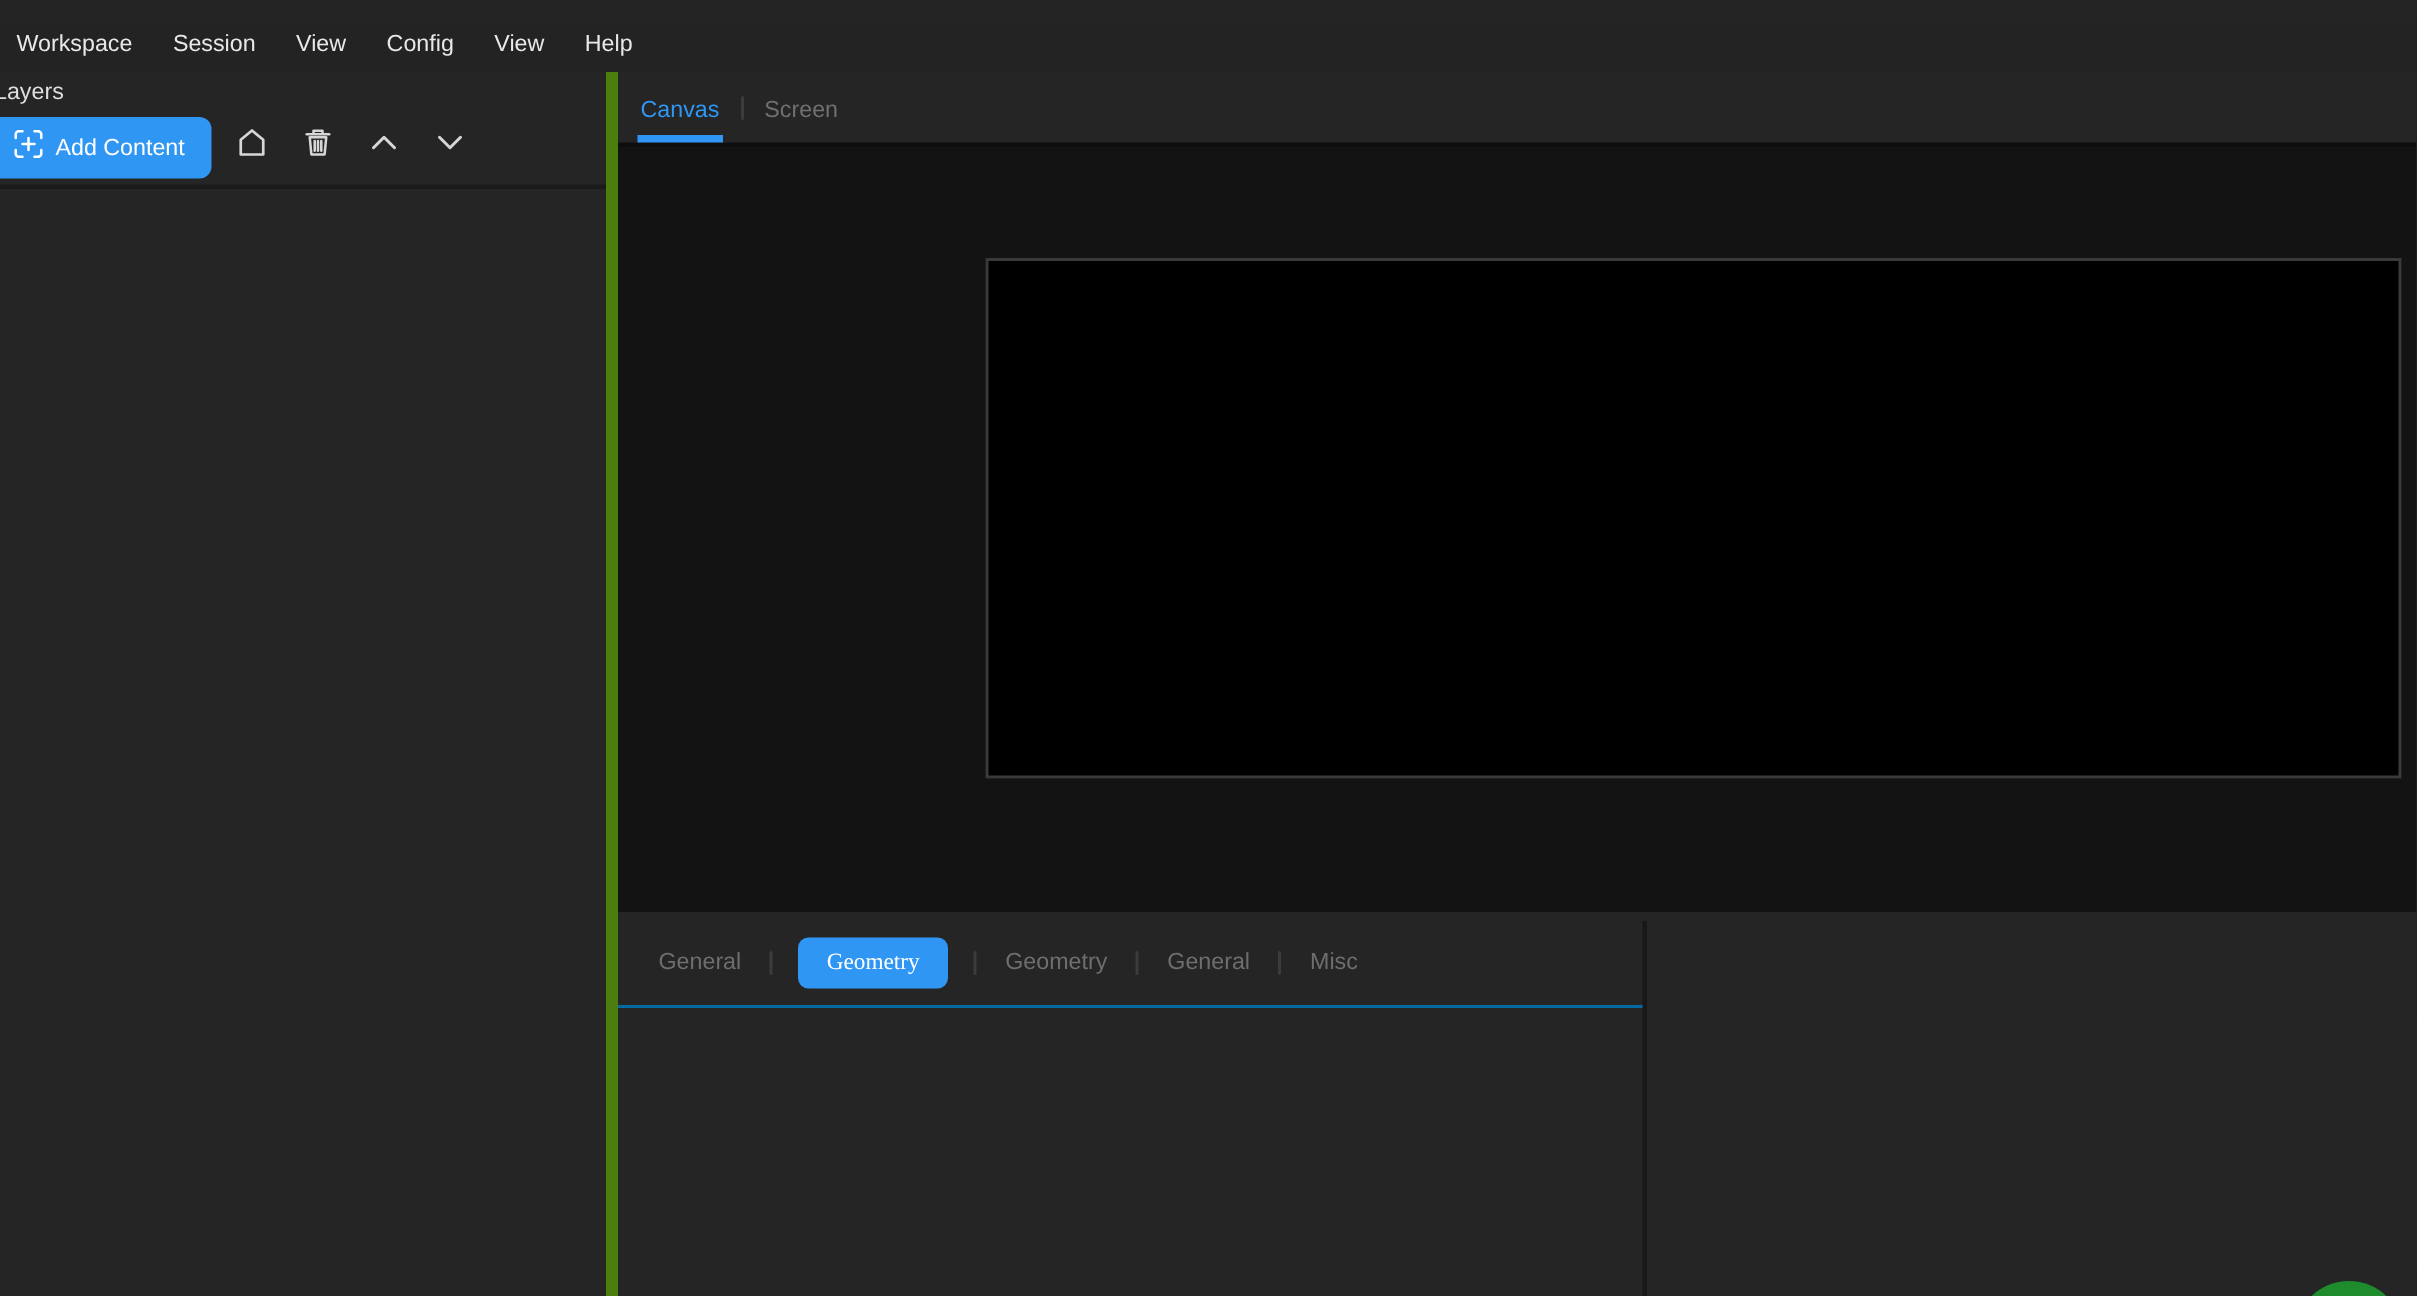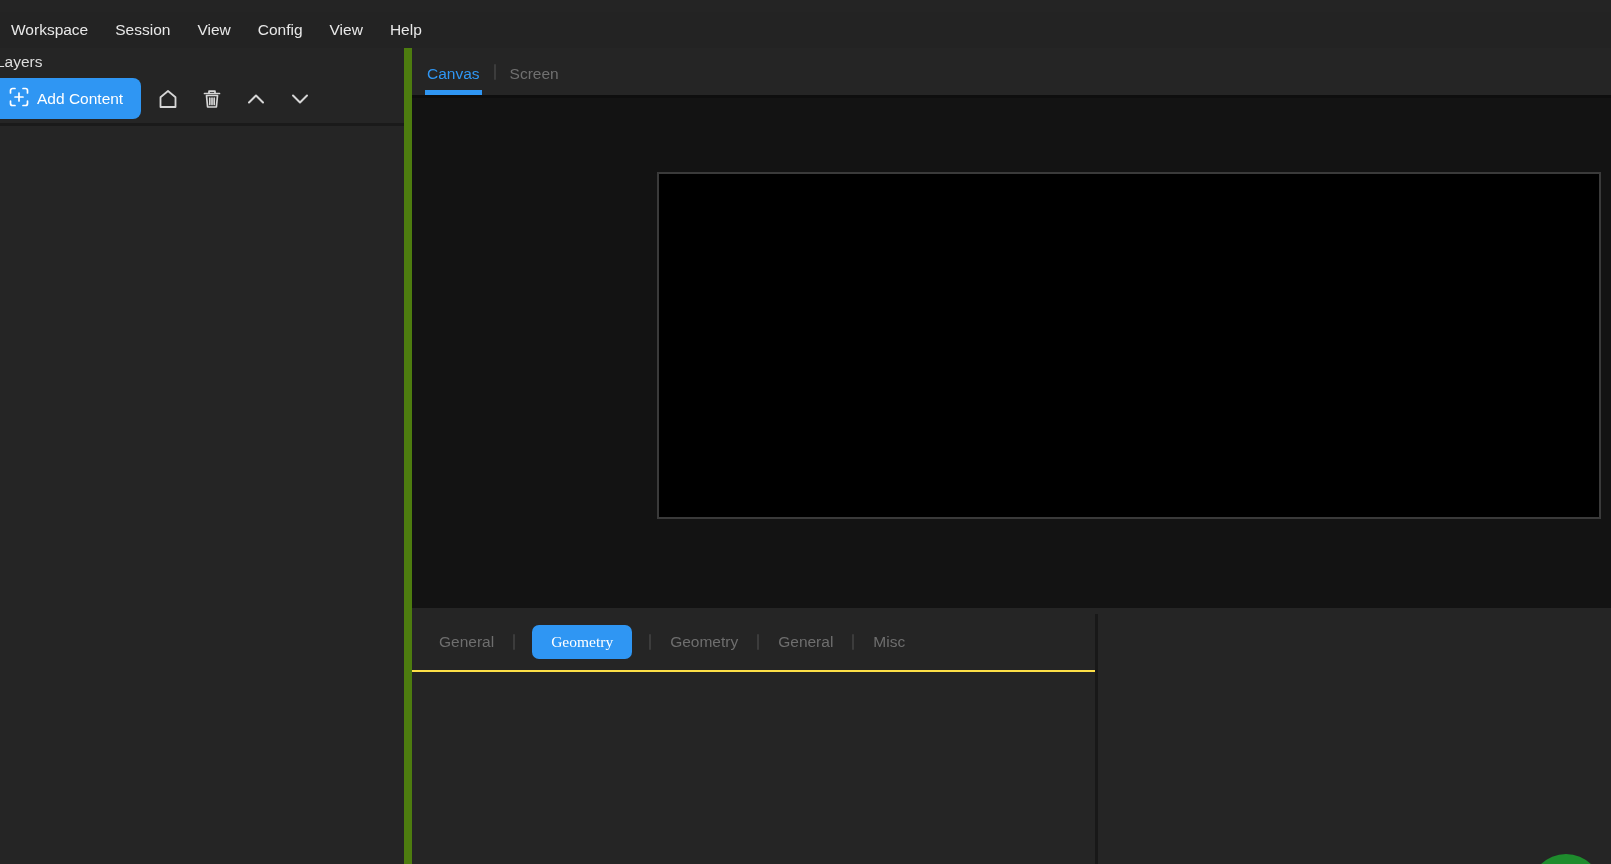--- a/index.html
+++ b/index.html
@@ -44,21 +44,20 @@
     margin: 3px 0 0 -4px;
     font-size: 15.5px;
     color: #dedede;
     height: 22px;
     line-height: 22px;
   }
   .layers-toolbar {
     margin-top: 5px;
     height: 41px;
     display: flex;
-    align-items: center;
     gap: 10px;
   }
   .add-content-btn {
     height: 41px;
     min-width: 141px;
     border: none;
     border-radius: 0 8px 8px 0;
     background: var(--accent, #2f96f3);
     color: #ffffff;
     font-family: inherit;
@@ -148,21 +147,21 @@
     border-right: 3px solid #181818;
     display: flex;
     flex-direction: column;
   }
   .props-tabs {
     height: 58px;
     display: flex;
     align-items: center;
     padding-left: 25px;
     gap: 17px;
-    border-bottom: 2px solid #fde047;
+    border-bottom: 2px solid #0369a1;
   }
   .props-tab {
     font-size: 15.5px;
     color: #6e6e6e;
     padding: 8px 2px;
     cursor: pointer;
     white-space: nowrap;
   }
   .props-tab.active {
     background: var(--accent, #2f96f3);

